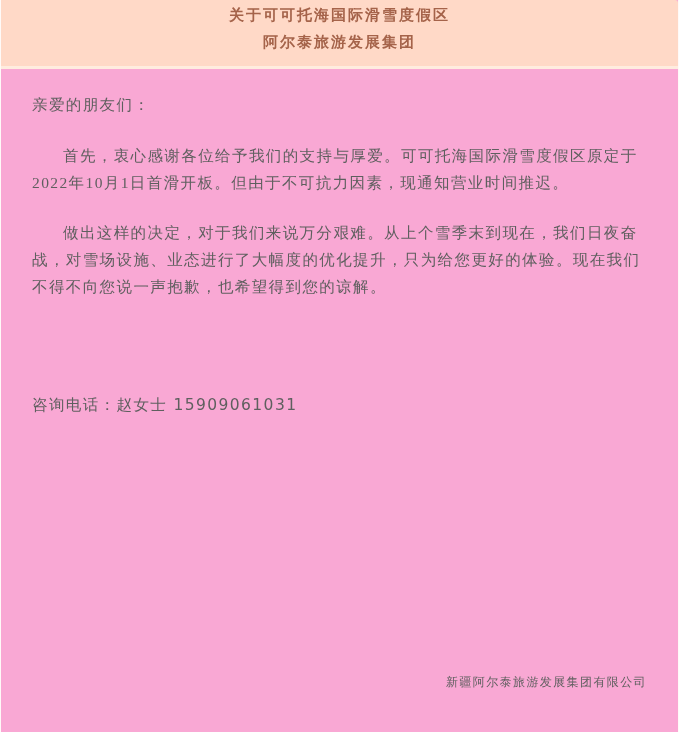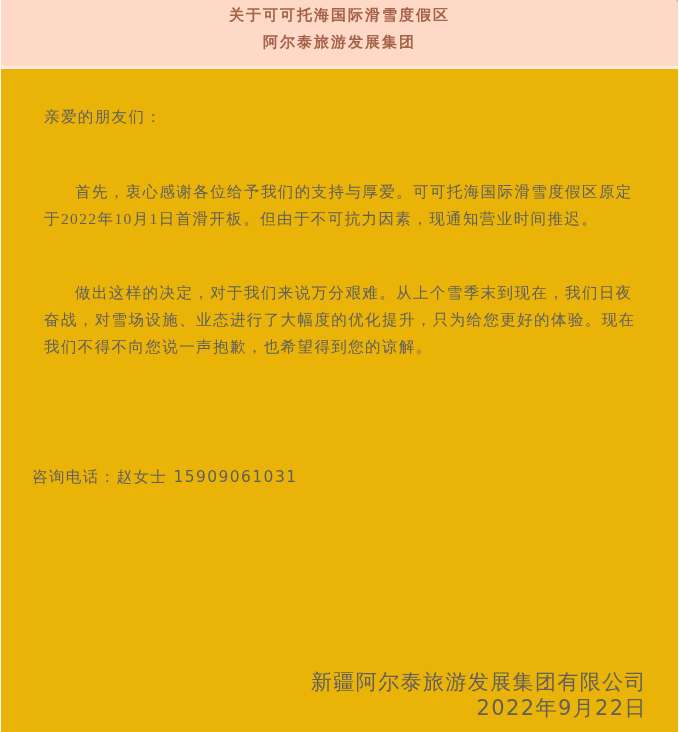--- a/index.html
+++ b/index.html
@@ -13,21 +13,21 @@
     font-family: "DejaVu Sans", "Liberation Sans", sans-serif;
     overflow: hidden;
     position: relative;
   }
   .page {
     position: absolute;
     left: 1px;
     top: 0;
     width: 677px;
     height: 732px;
-    background: #eab308;
+    background: #f9a8d4;
   }
   .header {
     position: absolute;
     left: 0;
     top: 0;
     width: 677px;
     height: 66px;
     background: #ffd9c7;
     border-radius: 0 3px 0 0;
     text-align: center;
@@ -57,35 +57,35 @@
     position: absolute;
     left: 31px;
     top: 92px;
     width: 620px;
     color: #5f5f5f;
     font-size: 15.5px;
     line-height: 27px;
     letter-spacing: 1.4px;
   }
   .p {
-    margin: 12px;
+    margin: 0;
   }
   .indent { text-indent: 31px; font-family: Liberation Serif, serif; }
   .gap { height: 23px; }
 
   .phone-row { white-space: pre; }
   .phone-row2 { padding-left: 87px; white-space: pre; }
 
   .signature {
     position: absolute;
     right: 31px;
     top: 669px;
     text-align: right;
     color: #5f5f5f;
-    font-size: 21px;
+    font-size: 12px;
     line-height: 26px;
     letter-spacing: 1.4px;
   }
 </style>
 </head>
 <body>
 
 <div class="page">
   <div class="header">
     <div class="header-line l1">关于可可托海国际滑雪度假区</div>
@@ -101,15 +101,14 @@
     <p class="p indent">做出这样的决定，对于我们来说万分艰难。从上个雪季末到现在，我们日夜奋战，对雪场设施、业态进行了大幅度的优化提升，只为给您更好的体验。现在我们不得不向您说一声抱歉，也希望得到您的谅解。</p>
     <div class="gap"></div>
     <div class="gap"></div>
     <div class="gap"></div>
     <div class="gap"></div>
     <div class="phone-row"><span>咨询电话：</span><span>赵女士</span> <span>15909061031</span></div>
   </div>
 
   <div class="signature">
     <div>新疆阿尔泰旅游发展集团有限公司</div>
-    <div>2022年9月22日</div>
   </div>
 </div>
 
 </body></html>

